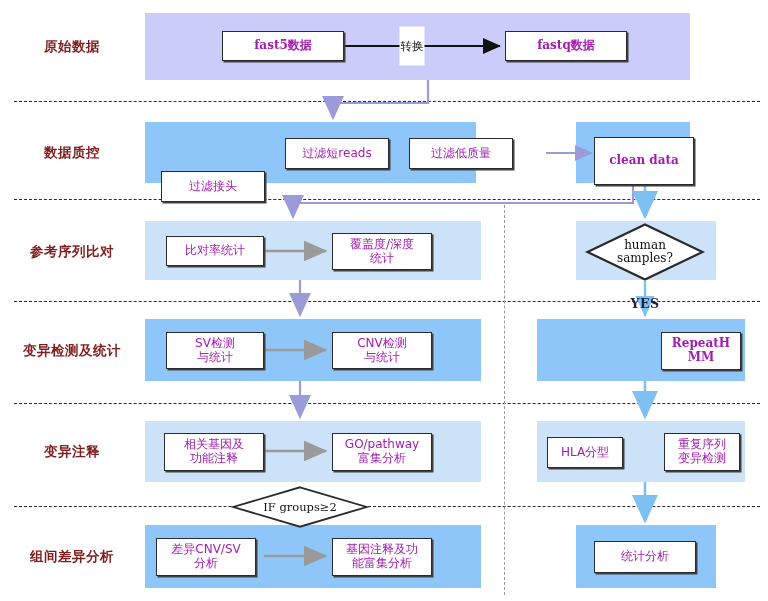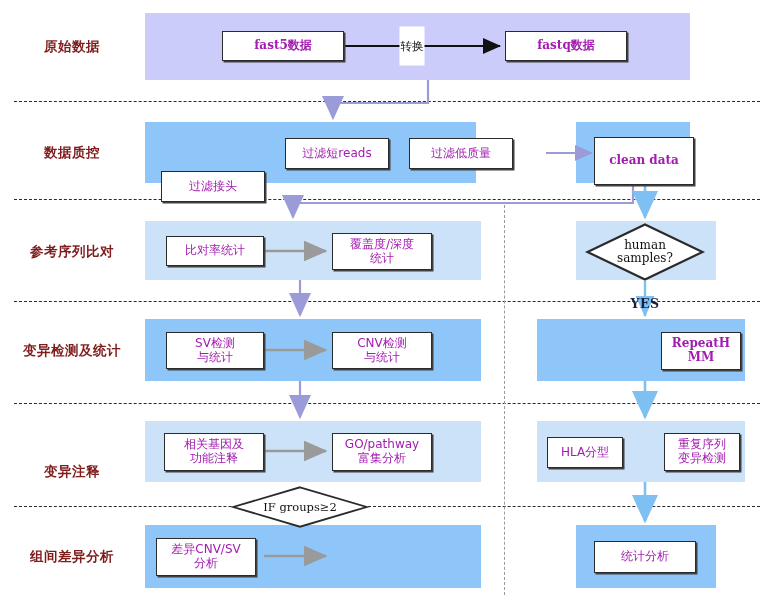--- a/index.html
+++ b/index.html
@@ -121,21 +121,21 @@
   <div class="hrule" style="top:301px;"></div>
   <div class="hrule" style="top:403px;"></div>
   <div class="hrule" style="top:506px;"></div>
 
   <div class="vrule" style="left:504px;top:205px;height:390px;"></div>
 
   <div class="stage-label" style="left:72px;top:47px;">原始数据</div>
   <div class="stage-label" style="left:72px;top:153px;">数据质控</div>
   <div class="stage-label" style="left:72px;top:252px;">参考序列比对</div>
   <div class="stage-label" style="left:72px;top:351px;">变异检测及统计</div>
-  <div class="stage-label" style="left:72px;top:452px;margin-top:20px;">变异注释</div>
+  <div class="stage-label" style="left:72px;top:452px;">变异注释</div>
   <div class="stage-label" style="left:72px;top:557px;">组间差异分析</div>
 
   <svg class="conn" style="left:0;top:0;width:768px;height:601px;" viewBox="0 0 768 601">
     <defs>
       <marker id="ah-black" markerWidth="9" markerHeight="8" refX="8.5" refY="4" orient="auto">
         <path d="M0,0 L9,4 L0,8 z" fill="#111111"></path>
       </marker>
       <marker id="ah-purple" markerWidth="9" markerHeight="8" refX="8.5" refY="4" orient="auto">
         <path d="M0,0 L9,4 L0,8 z" fill="#9b9bd9"></path>
       </marker>
@@ -257,17 +257,21 @@
   </div>
   <div class="node cn" style="left:664px;top:433px;width:76px;height:38px;">
     <span class="txt" style="white-space:pre-line;">重复序列
 变异检测</span>
   </div>
 
   <div class="node cn" style="left:156px;top:538px;width:100px;height:38px;">
     <span class="txt" style="white-space:pre-line;">差异CNV/SV
 分析</span>
   </div>
+  <div class="node cn" style="left:332px;top:538px;width:100px;height:38px;">
+    <span class="txt" style="white-space:pre-line;">基因注释及功
+能富集分析</span>
+  </div>
   <div class="node cn" style="left:594px;top:541px;width:102px;height:32px;">
     <span class="txt">统计分析</span>
   </div>
 
 </div>
 
 </body></html>

